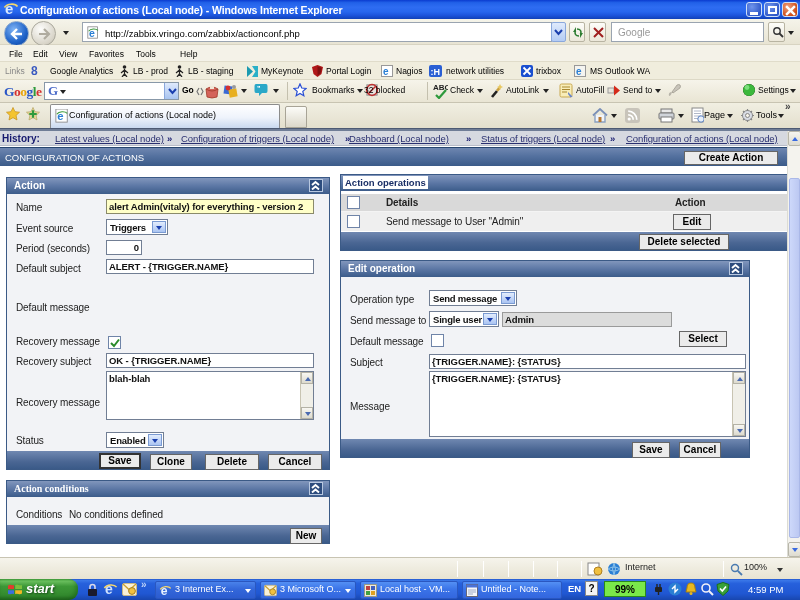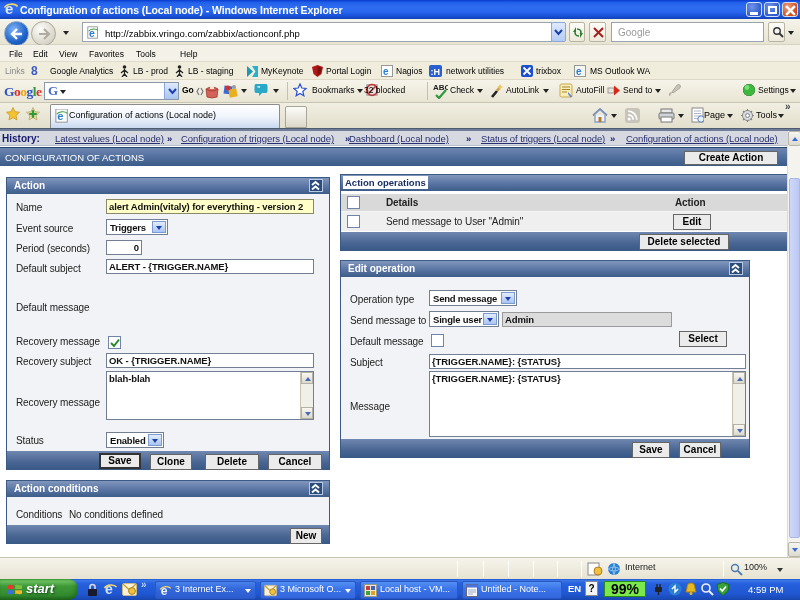--- a/index.html
+++ b/index.html
@@ -402,21 +402,21 @@
     <div class="zfoot" style="bottom:0;">
       <div class="zbtn" style="left:92px;top:2px;width:42px;border:2px solid #333;line-height:11px;">Save</div>
       <div class="zbtn" style="left:143px;top:3px;width:42px;">Clone</div>
       <div class="zbtn" style="left:198px;top:3px;width:54px;">Delete</div>
       <div class="zbtn" style="left:261px;top:3px;width:54px;">Cancel</div>
     </div>
   </div>
 
   <div class="panel" style="left:6px;top:349px;width:324px;height:64px;">
     <div class="zhdr">
-        <span class="abs" style="left:7px;top:2px;">Action conditions</span>
+        <span class="abs" style="left:7px;top:2px;font-family:Liberation Serif, serif;">Action conditions</span>
         <div class="chev">
           <svg width="11" height="10" viewBox="0 0 11 10" style="position:absolute;left:0;top:0">
             <path d="M2 5 L5.5 2 L9 5 M2 9.5 L5.5 6.5 L9 9.5" stroke="#fff" stroke-width="1.9" fill="none"></path>
           </svg>
         </div>
       </div>
     <span class="lbl" style="left:9px;top:28px;">Conditions</span>
     <span class="lbl" style="left:62px;top:28px;">No conditions defined</span>
     <div class="zfoot" style="bottom:0;">
         <div class="zbtn" style="left:283px;top:3px;width:32px;">New</div>
@@ -576,21 +576,21 @@
     <svg class="abs" style="left:3px;top:2px" width="12" height="13" viewBox="0 0 12 13">
         <rect x="0.5" y="0.5" width="11" height="12" fill="#f4f6fa" stroke="#667"></rect>
         <rect x="0.5" y="0.5" width="11" height="3" fill="#4a72d8"></rect>
         <path d="M2 6 L10 6 M2 8 L10 8 M2 10 L7 10" stroke="#8899bb" stroke-width="0.8"></path>
       </svg>
     <span class="abs" style="left:18px;top:2px;">Untitled - Note...</span>
   </div>
 
   <span class="abs" style="left:568px;top:4px;color:#fff;font-size:9.5px;font-weight:bold;">EN</span>
   <div class="abs" style="left:585px;top:2px;width:13px;height:15px;background:#f4f4f4;border:1px solid #888;color:#000;font-size:10px;font-weight:bold;text-align:center;line-height:14px;">?</div>
-  <div class="abs" style="left:604px;top:2px;width:42px;height:16px;background:#7ae84a;border:1px solid #2a8a1a;color:#000;font-size:14px;font-weight:bold;text-align:center;line-height:15px;">99%</div>
+  <div class="abs" style="left:604px;top:2px;width:42px;height:16px;background:#7ae84a;border:1px solid #2a8a1a;color:#000;font-size:10px;font-weight:bold;text-align:center;line-height:15px;">99%</div>
   <svg class="abs" style="left:652px;top:4px" width="13" height="13" viewBox="0 0 13 13">
       <path d="M5 1 L5 4 M8 1 L8 4" stroke="#222" stroke-width="1.4"></path>
       <rect x="3" y="4" width="7" height="5" rx="1" fill="#222"></rect>
       <path d="M6.5 9 L6.5 12" stroke="#222" stroke-width="1.4"></path>
     </svg>
   <svg class="abs" style="left:668px;top:3px" width="14" height="14" viewBox="0 0 14 14">
       <circle cx="7" cy="7" r="6.5" fill="#2a7fd4"></circle>
       <path d="M4 7 L7 4 L7 10 L10 7" stroke="#fff" stroke-width="1.4" fill="none"></path>
     </svg>
   <svg class="abs" style="left:684px;top:3px" width="14" height="14" viewBox="0 0 14 14">

